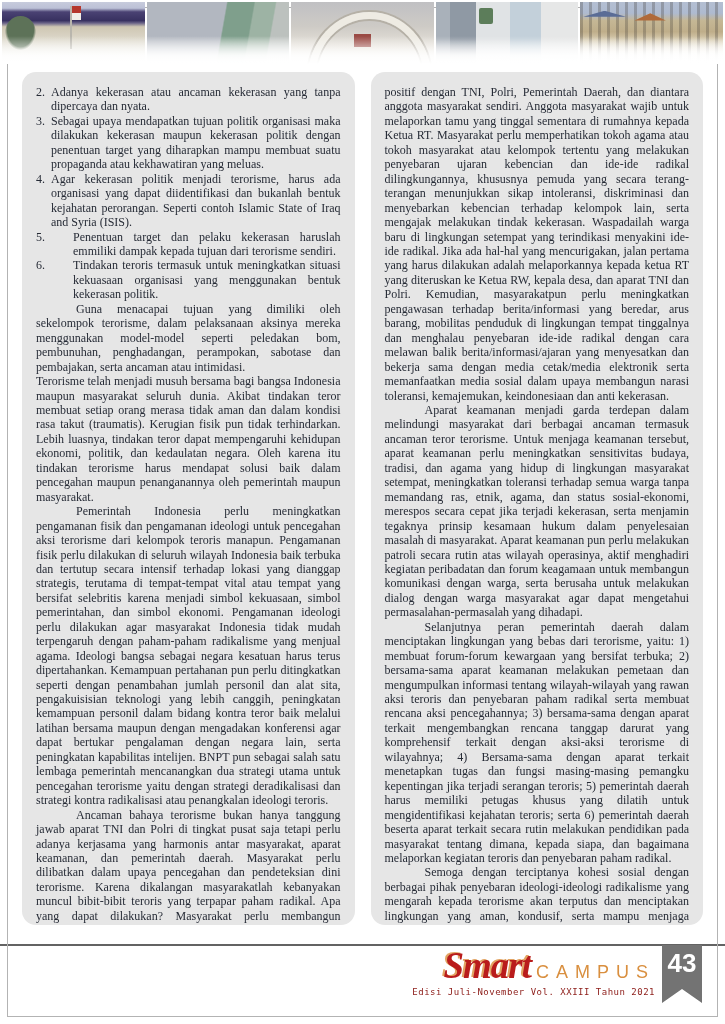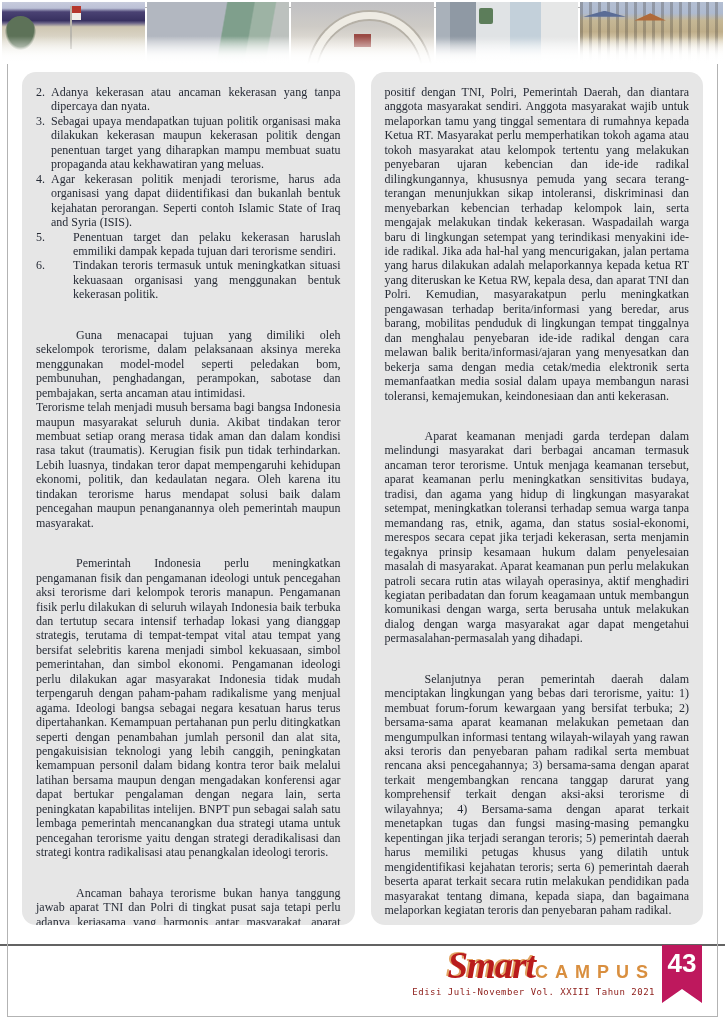--- a/index.html
+++ b/index.html
@@ -44,32 +44,32 @@
 
   
   .columns{position:absolute;left:22px;right:22px;top:72px;bottom:99px;display:flex;gap:16px;z-index:2;}
   .panel{flex:1;background:#e6e6e6;border-radius:14px;padding:13px 14px;overflow:hidden;
          font-size:12px;line-height:1.205;color:#262b36;}
   .lrow{display:flex;}
   .lnum{flex:0 0 15px;}
   .ltxt{flex:1;text-align:justify;}
   .lrow.wide .ltxt{margin-left:22px;}
   .panel p{margin:0;text-align:justify;}
-  .panel p.indent{text-indent:40px;margin-top:26px;}
+  .panel p.indent{text-indent:40px;}
 
   
   .footer-rule{position:absolute;left:0;right:0;top:944px;height:2px;background:#636363;z-index:4;}
   .logo-block{position:absolute;right:70px;top:947px;text-align:right;z-index:6;white-space:nowrap;}
   .logo-line{line-height:1;}
   .smart{font-family:"Liberation Serif",serif;font-style:italic;font-weight:bold;font-size:37px;
          color:#b91c1c;letter-spacing:-1px;text-shadow:-2px -1px 0 rgba(221,148,73,.85);}
-  .campus{font-family:"Liberation Sans",sans-serif;font-weight:bold;font-size:18px;color:#d98f3f;
-          letter-spacing:7px;}
+  .campus{font-family:"Liberation Sans",sans-serif;font-weight:normal;font-size:18px;color:#d98f3f;
+          letter-spacing:7px;margin-left:5px;}
   .edition{font-family:"DejaVu Sans Mono",monospace;font-size:9px;color:#8c1b17;letter-spacing:.5px;margin-top:3px;}
-  .ribbon{position:absolute;right:23px;top:945px;width:40px;height:58px;background:#be185d;
+  .ribbon{position:absolute;right:23px;top:945px;width:40px;height:58px;background:#737373;
           clip-path:polygon(0 0,100% 0,100% 100%,50% 76%,0 100%);text-align:center;z-index:6;}
   .ribbon span{font-family:"Liberation Sans",sans-serif;font-weight:bold;font-size:26px;color:#ffffff;line-height:36px;}
 </style>
 </head>
 <body>
 
 <div class="page">
   <div class="page-frame"></div>
 
   <div class="header">

